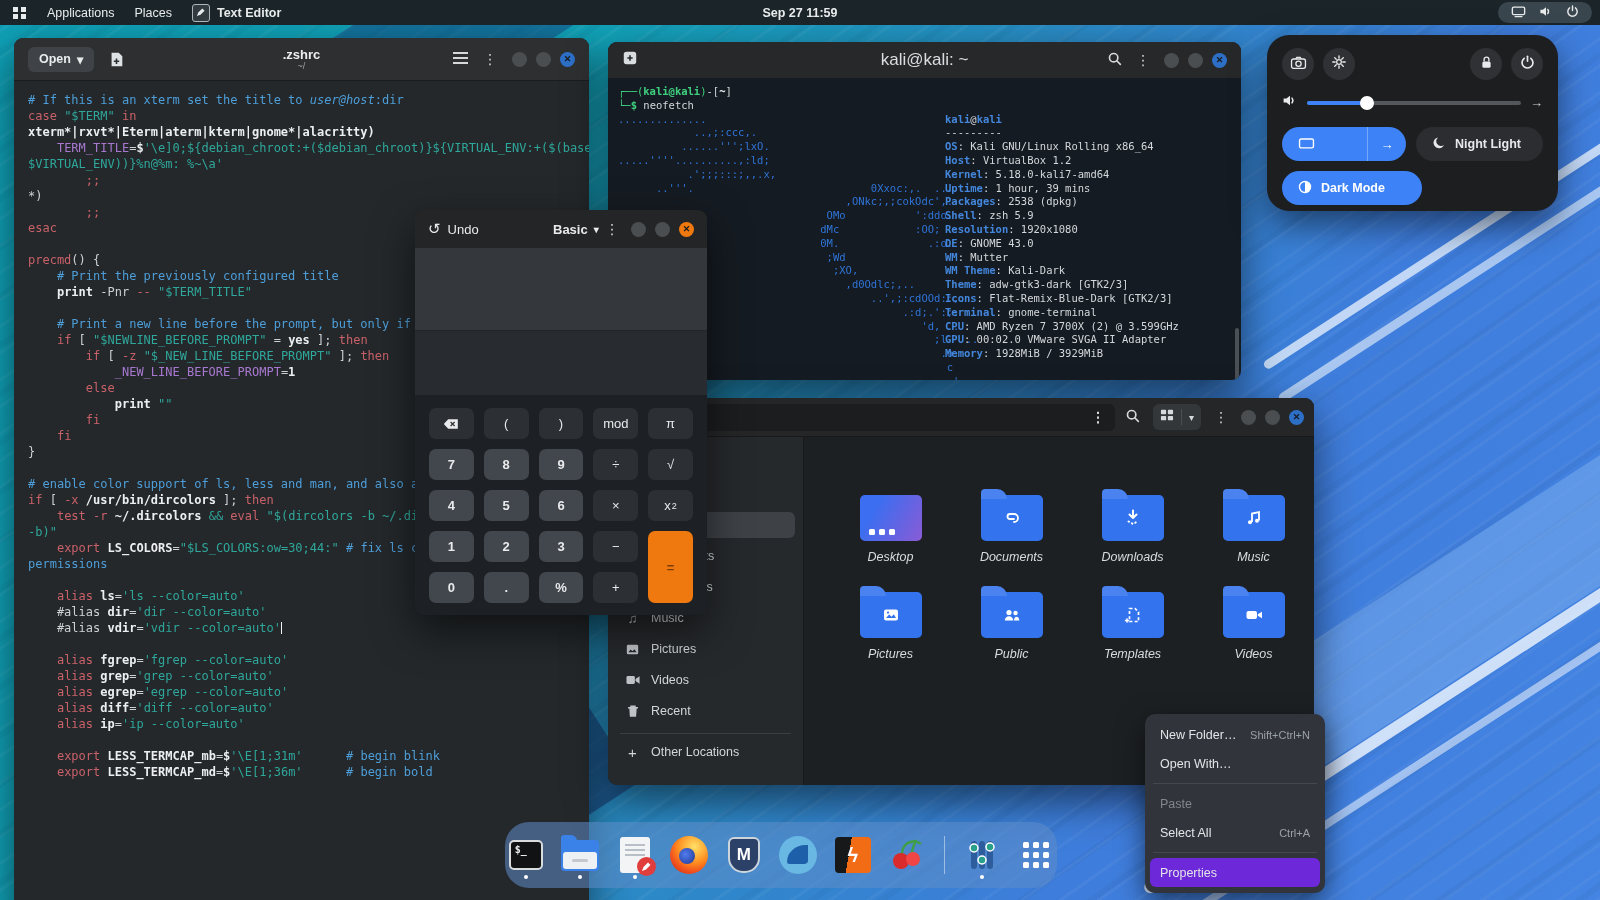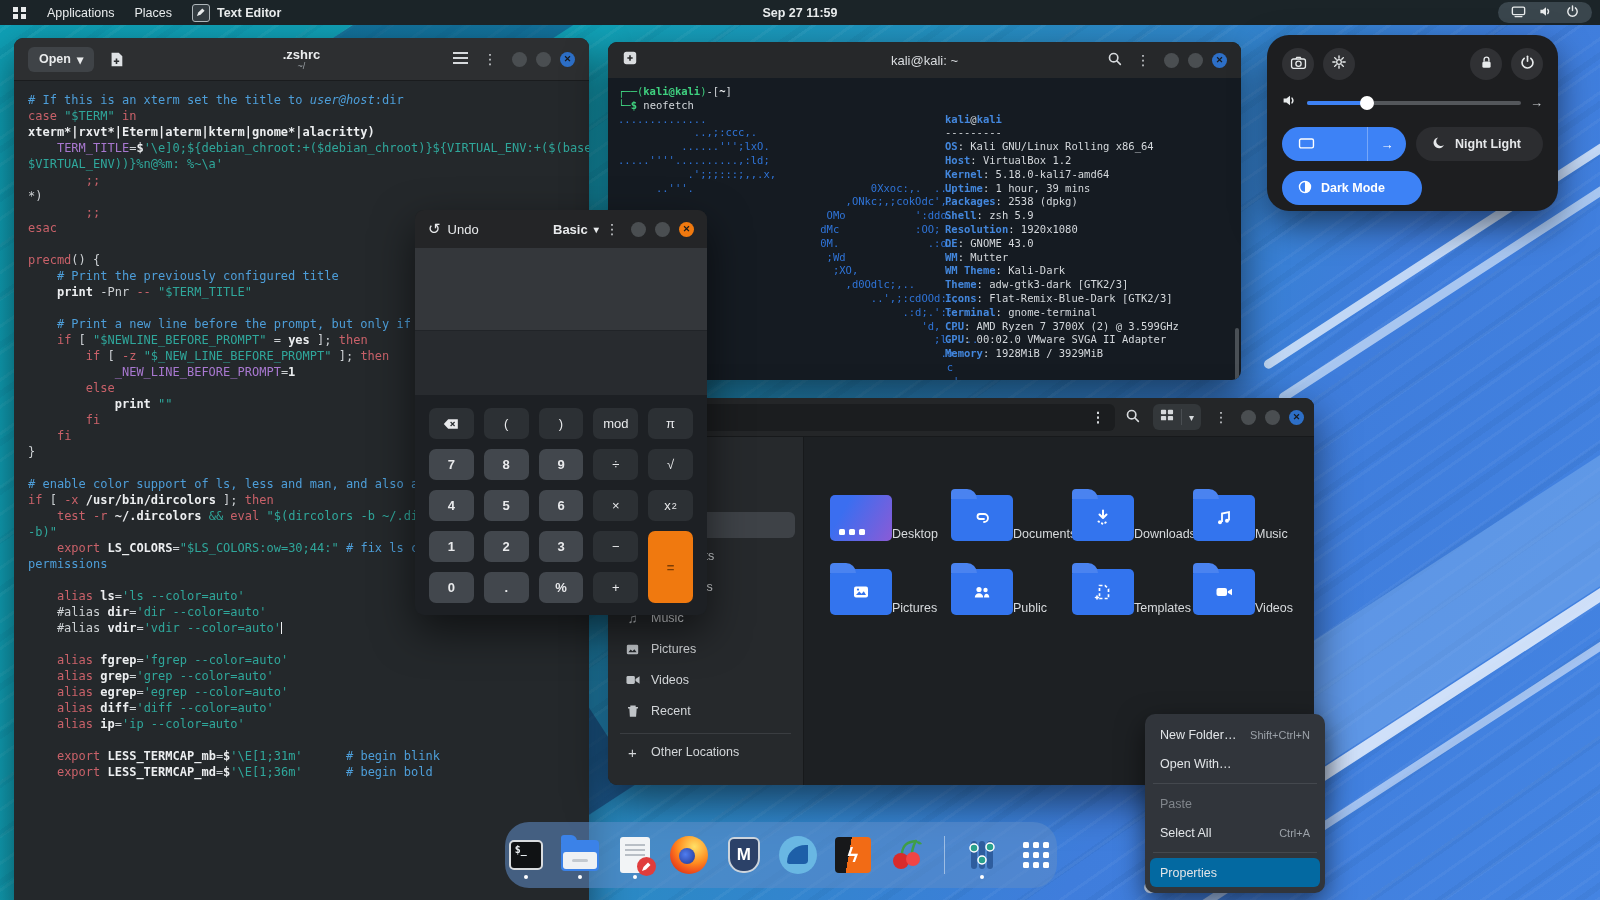--- a/index.html
+++ b/index.html
@@ -58,21 +58,21 @@
            line-height:16px;overflow:hidden;height:693px;}
   .code-line{white-space:pre;}
   .c-cm{color:#4d9ed9;} .c-cmi{color:#4d9ed9;font-style:italic;}
   .c-kw{color:#c96169;} .c-st{color:#2fa79b;} .c-vr{color:#a878d0;}
   .c-tx{color:#cdd1d4;} .c-bd{color:#eceef0;font-weight:bold;}
   .caret{display:inline-block;width:1.5px;height:12px;background:#f0f2f4;vertical-align:-2px;}
 
   
   #terminal{left:608px;top:42px;width:633px;height:338px;background:#151b22;z-index:11;}
   .term-head{height:36px;background:#26282a;display:flex;align-items:center;padding:0 14px;position:relative;}
-  .term-title{position:absolute;left:50%;transform:translateX(-50%);color:#dadde0;font-size:13px;}
+  .term-title{position:absolute;left:50%;transform:translateX(-50%);color:#dadde0;font-size:17px;}
   .term-icons{margin-left:auto;display:flex;align-items:center;gap:14px;}
   .term-body{position:relative;padding:7px 0 0 10px;font-family:"DejaVu Sans Mono",monospace;
              font-size:10.5px;line-height:13.8px;color:#d4d8dc;}
   .c-tg{color:#3fd07f;} .c-tgb{color:#3fd07f;font-weight:bold;}
   .c-tw{color:#d4d8dc;} .c-twb{color:#eceff1;font-weight:bold;}
   .nf-row{position:relative;}
   .nf-art{margin:0;color:#2f74d8;font-family:inherit;font-size:inherit;line-height:inherit;}
   .nf-info{position:absolute;left:327px;top:0;white-space:nowrap;}
   .nf-name{color:#4387dd;font-weight:bold;}
   .nf-label{color:#4387dd;font-weight:bold;}
@@ -90,21 +90,21 @@
   .view-div{width:1px;height:16px;background:#4a4e52;}
   .fm-body{display:flex;height:348px;}
   .fm-side{width:196px;background:#26292c;border-right:1px solid #17191b;padding-top:8px;}
   .side-item{height:26px;margin:5px 8px 0;padding:0 9px;border-radius:6px;display:flex;align-items:center;
              gap:11px;font-size:12.5px;color:#d3d6d9;}
   .side-item.selected{background:#3e4247;}
   .side-sep{height:1px;background:#3a3d41;margin:9px 12px 1px;}
   .side-ic{width:15px;display:flex;justify-content:center;color:#bfc3c7;font-size:13px;}
   .fm-main{flex:1;padding:46px 0 0 26px;}
   .fm-grid{display:grid;grid-template-columns:repeat(4,121px);row-gap:16px;}
-  .fo{display:flex;align-items:flex-end;}
+  .fo{display:flex;flex-direction:column;align-items:center;font-style:italic;}
   .fo-icon{height:58px;display:flex;align-items:flex-end;}
   .folder{width:62px;height:46px;background:#3374ee;border-radius:5px;position:relative;
           display:flex;align-items:center;justify-content:center;}
   .folder::before{content:"";position:absolute;top:-6px;left:0;width:26px;height:10px;background:#4a83f0;
           border-radius:4px 10px 0 0;}
   .desktop-tile{width:62px;height:46px;border-radius:5px;background:linear-gradient(120deg,#3b6ef0 25%,#8a5bd6 100%);
           position:relative;}
   .desktop-tile .dots{position:absolute;left:9px;bottom:6px;width:6px;height:6px;background:#fff;border-radius:1.5px;
           box-shadow:10px 0 #fff,20px 0 #fff;}
   .fo-label{margin-top:9px;font-size:12.5px;color:#d8dbde;}
@@ -146,21 +146,21 @@
   .tile-nl{flex:1;gap:9px;padding-left:16px;}
   .qs-row4{margin-top:10px;}
   .tile-dm{width:124px;gap:9px;padding-left:16px;}
 
   
   #ctx{position:absolute;left:1145px;top:714px;width:180px;background:#31353b;border-radius:10px;z-index:46;
        box-shadow:0 10px 28px rgba(0,0,0,.55);padding:6px 5px;font-size:12.5px;box-sizing:border-box;}
   .ctx-item{height:29px;border-radius:6px;display:flex;align-items:center;padding:0 10px;color:#e2e5e8;}
   .ctx-item .sc{margin-left:auto;color:#9ba1a8;font-size:11px;}
   .ctx-item.disabled{color:#81868c;}
-  .ctx-item.highlight{background:#0369a1;}
+  .ctx-item.highlight{background:#6d28d9;}
   .ctx-sep{height:1px;background:#44484e;margin:5px 3px;}
 
   
   #dock{position:absolute;left:505px;top:822px;width:552px;height:66px;background:rgba(95,140,200,.55);
         border-radius:24px;z-index:48;display:flex;align-items:center;justify-content:center;gap:13px;}
   .dock-item{width:42px;height:48px;position:relative;display:flex;align-items:center;justify-content:center;}
   .run-dot{position:absolute;bottom:0;left:50%;transform:translateX(-50%);width:4px;height:4px;border-radius:50%;background:#fff;}
   .dock-sep{width:1px;height:38px;background:rgba(255,255,255,.45);margin:0 3px;}
   .dk-term{width:34px;height:30px;background:#101214;border:2px solid #d9dcdf;border-radius:5px;
            padding:2px 0 0 4px;font-family:"DejaVu Sans Mono",monospace;font-size:10px;font-weight:bold;color:#e8ecef;box-sizing:border-box;}

